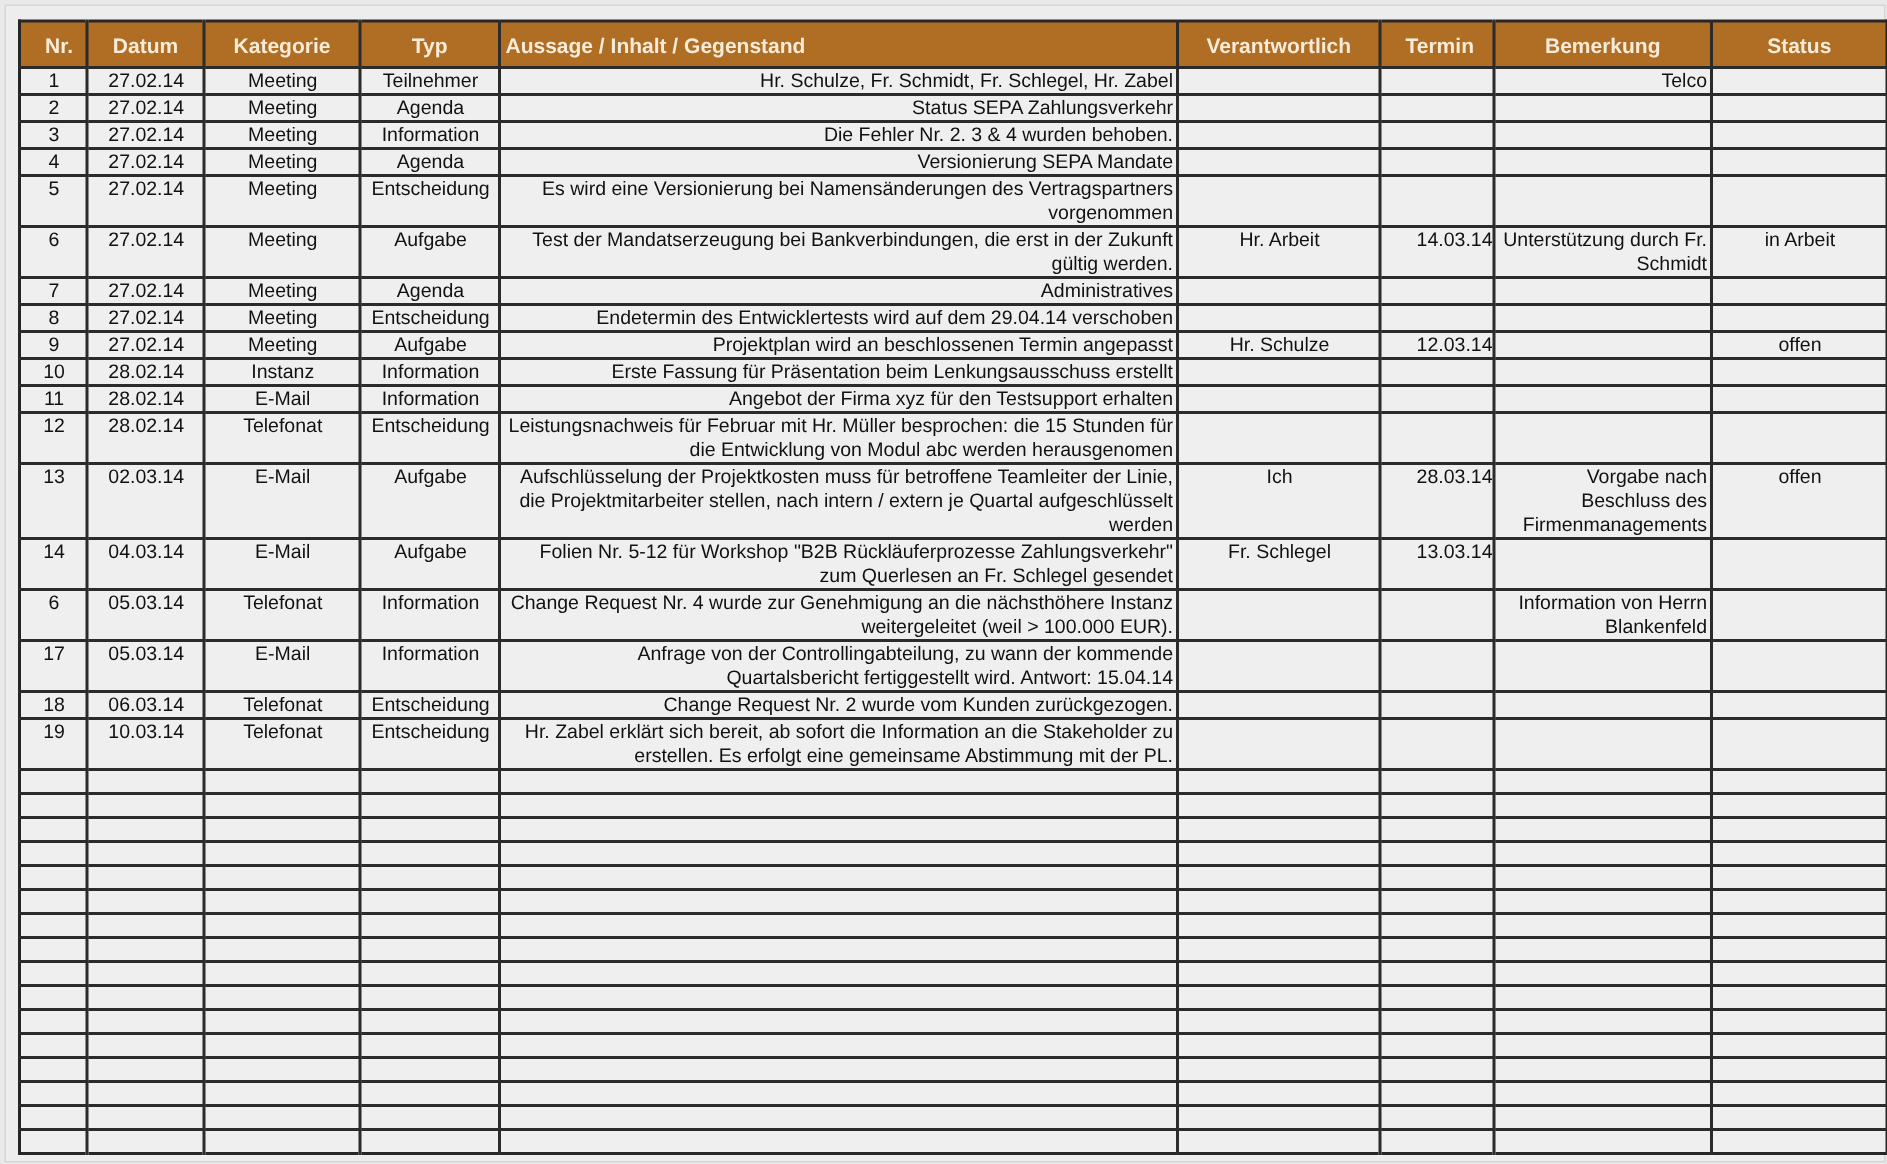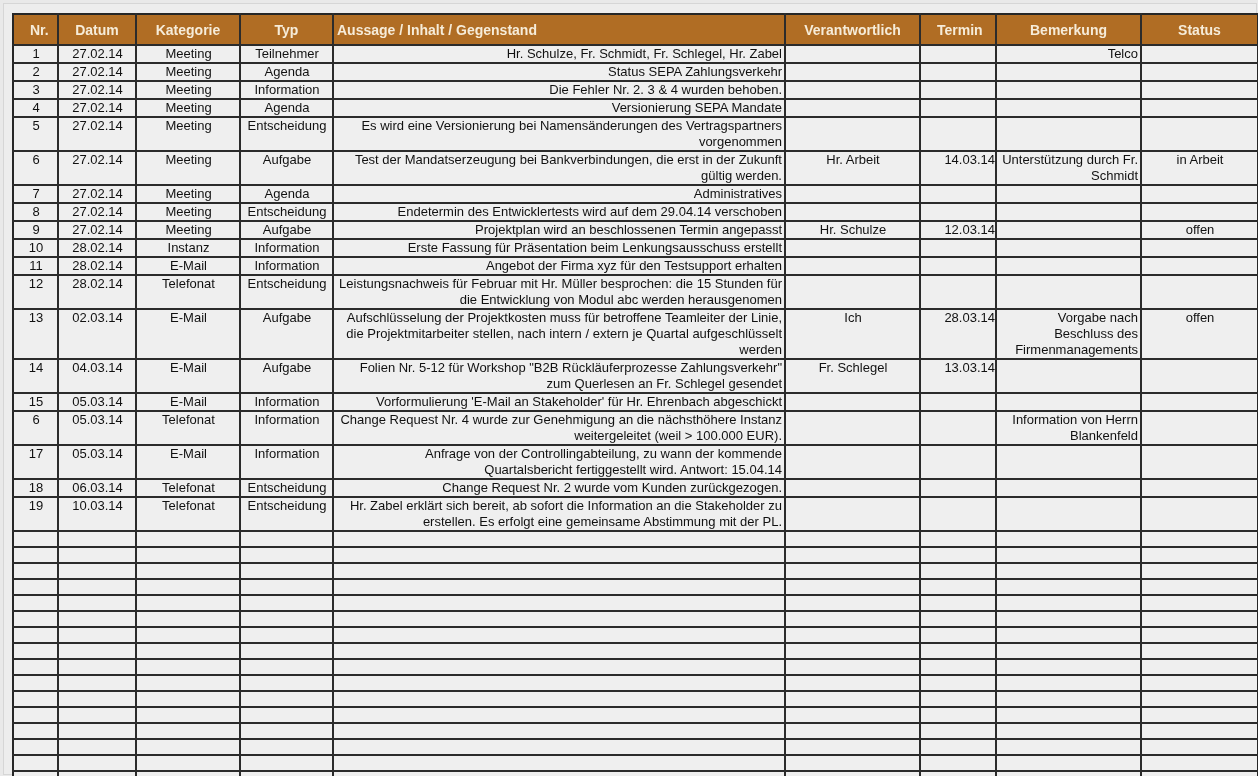--- a/index.html
+++ b/index.html
@@ -223,31 +223,20 @@
           <td class="c">04.03.14</td>
           <td class="c">E-Mail</td>
           <td class="c">Aufgabe</td>
           <td class="l">Folien Nr. 5-12 für Workshop "B2B Rückläuferprozesse Zahlungsverkehr" zum Querlesen an Fr. Schlegel gesendet</td>
           <td class="c">Fr. Schlegel</td>
           <td class="r">13.03.14</td>
           <td class="l"></td>
           <td class="c"></td>
         </tr>
         <tr>
-          <td class="c">15</td>
-          <td class="c">05.03.14</td>
-          <td class="c">E-Mail</td>
-          <td class="c">Information</td>
-          <td class="l">Vorformulierung 'E-Mail an Stakeholder' für Hr. Ehrenbach abgeschickt</td>
-          <td class="c"></td>
-          <td class="r"></td>
-          <td class="l"></td>
-          <td class="c"></td>
-        </tr>
-        <tr>
           <td class="c">6</td>
           <td class="c">05.03.14</td>
           <td class="c">Telefonat</td>
           <td class="c">Information</td>
           <td class="l">Change Request Nr. 4 wurde zur Genehmigung an die nächsthöhere Instanz weitergeleitet (weil &gt; 100.000 EUR).</td>
           <td class="c"></td>
           <td class="r"></td>
           <td class="l">Information von Herrn Blankenfeld</td>
           <td class="c"></td>
         </tr>

